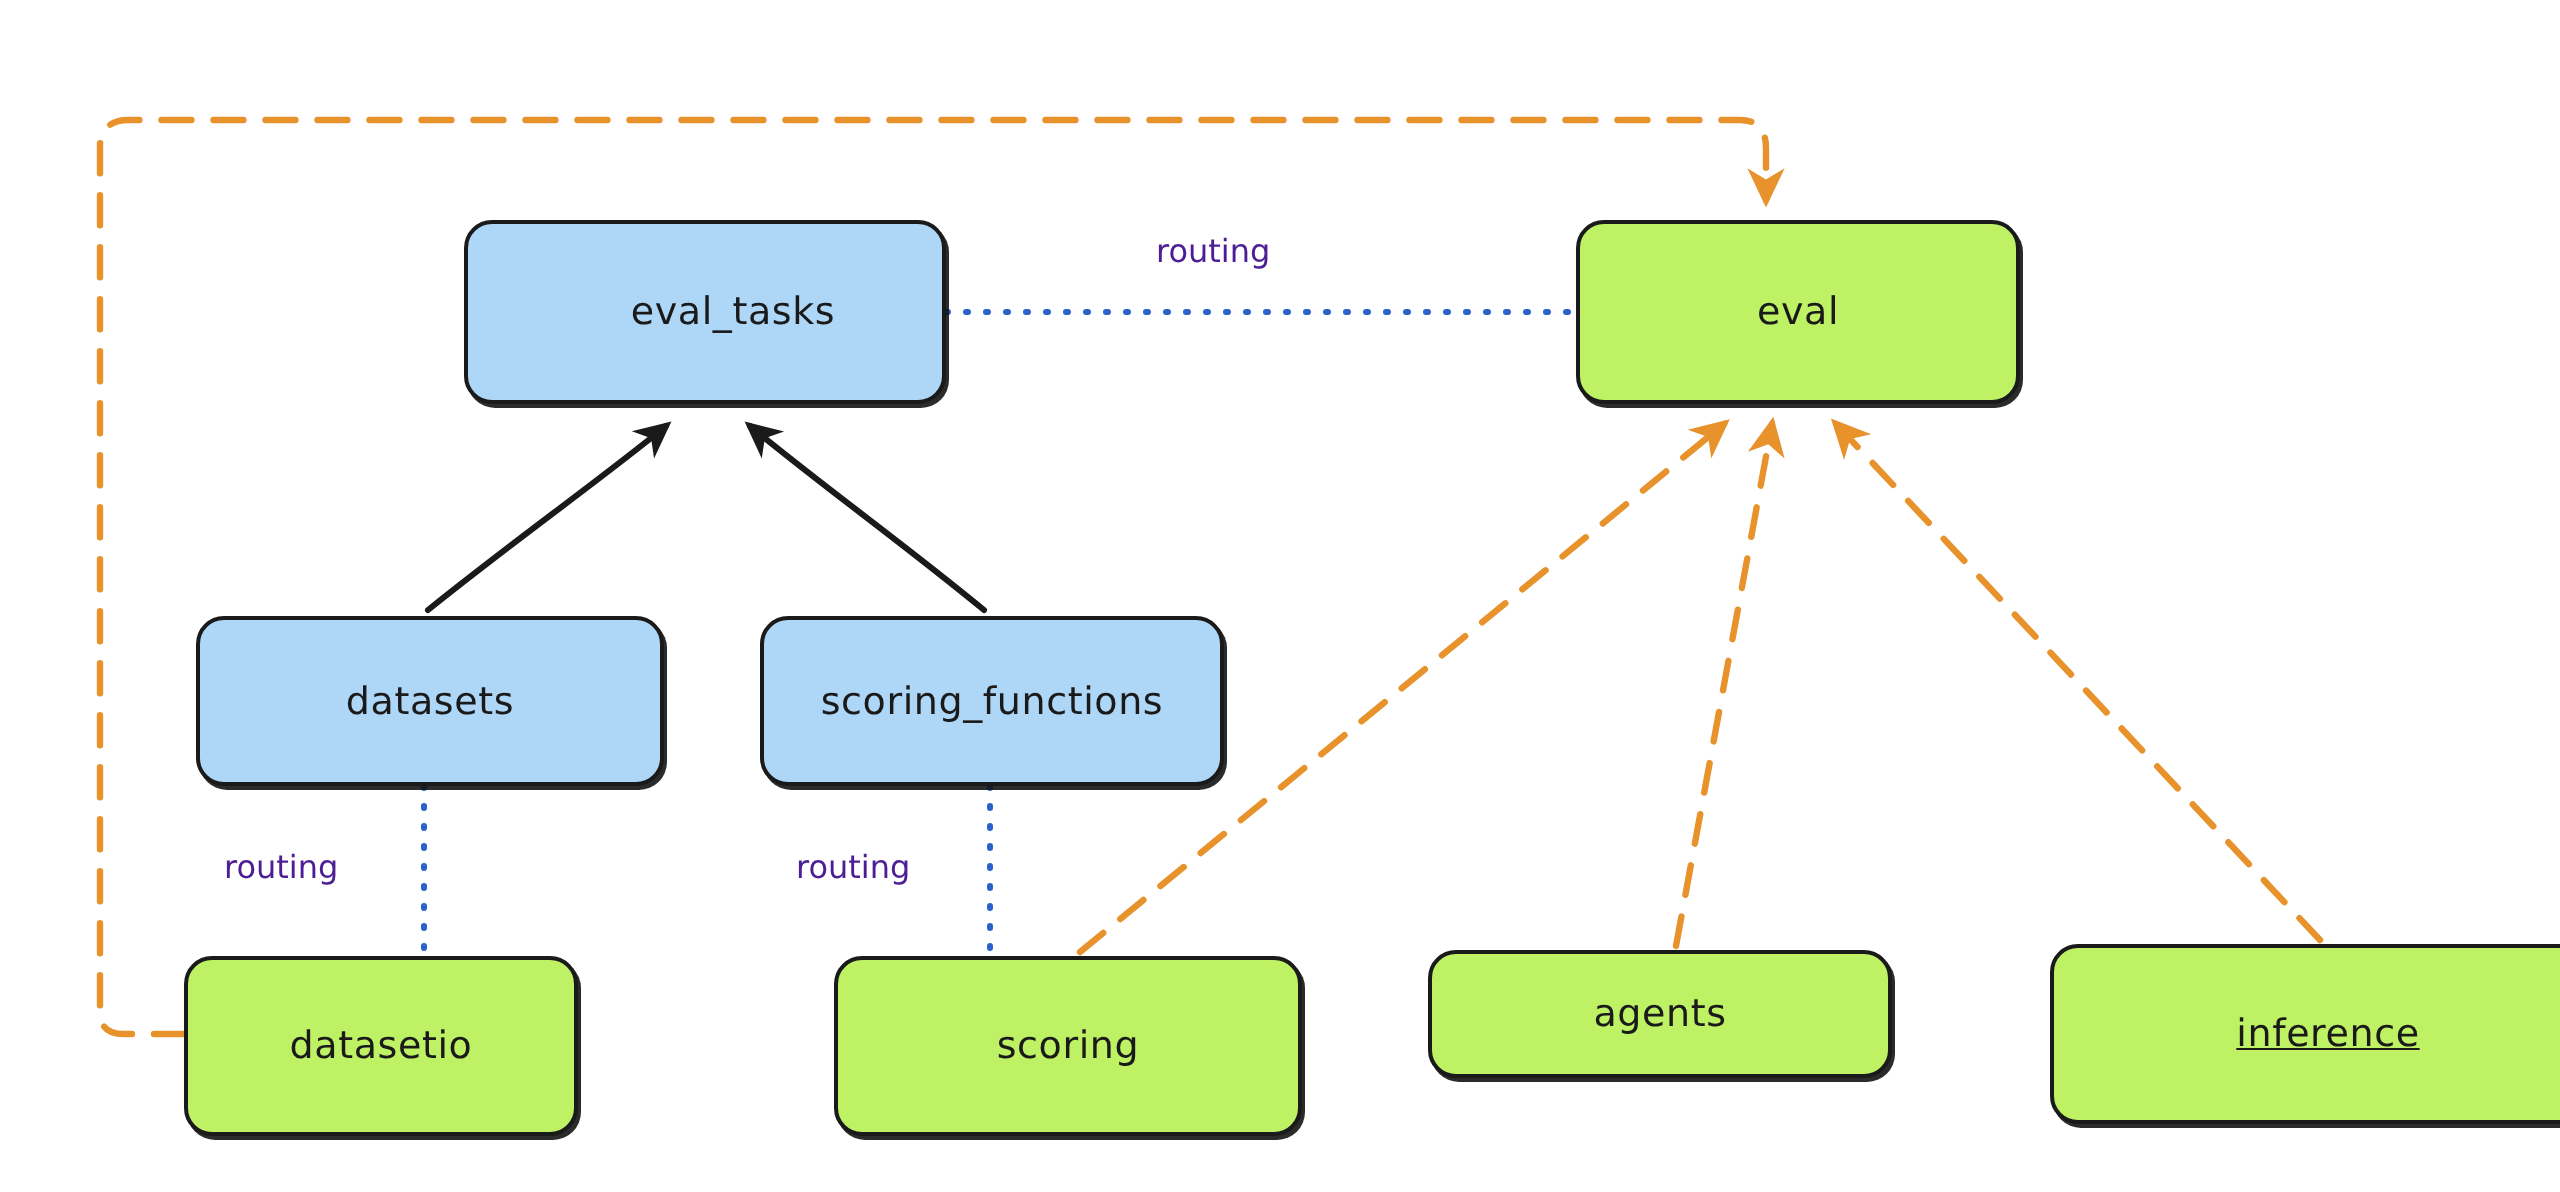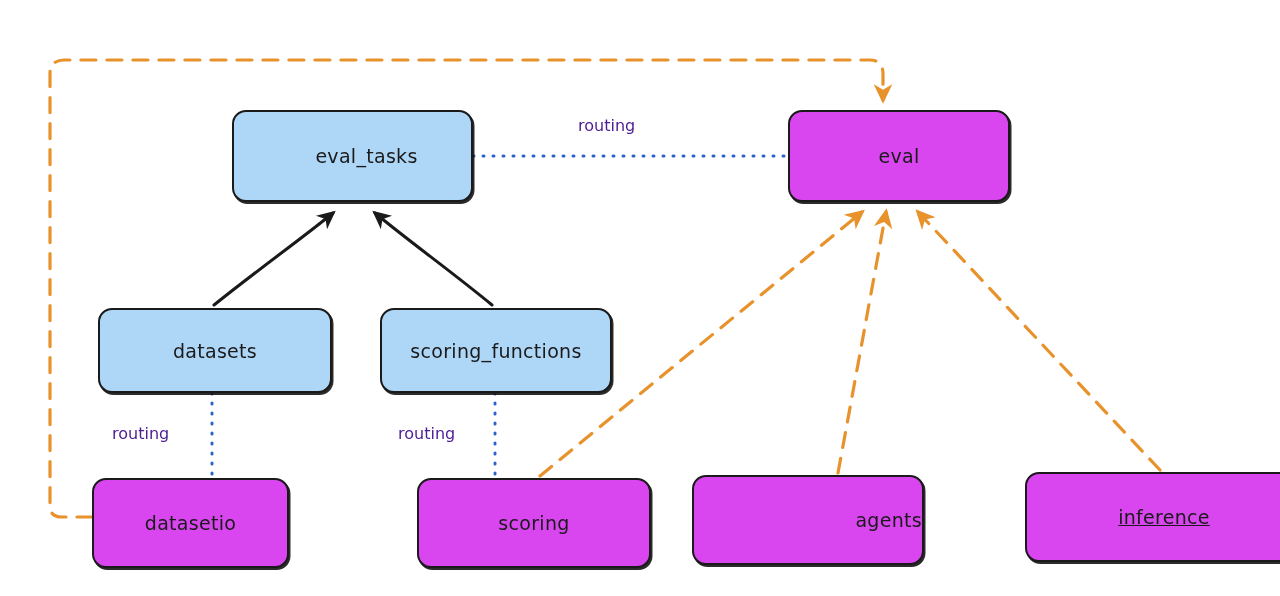--- a/index.html
+++ b/index.html
@@ -23,21 +23,21 @@
     justify-content: center;
     border: 2.5px solid #1a1a1a;
     border-radius: 14px;
     color: #1a1a1a;
     font-size: 19px;
     letter-spacing: 0.3px;
     z-index: 5;
     box-shadow: 1.5px 2px 0 0 rgba(20,20,20,0.9);
   }
   .node.blue  { background: #aed6f7; }
-  .node.green { background: #d946ef; }
+  .node.green { background: #bef264; }
   .node .label { pointer-events: none; }
 
   .edge-layer {
     position: absolute;
     left: 0; top: 0;
     width: 1280px;
     height: 596px;
     z-index: 2;
   }
   .edge-label {
@@ -113,21 +113,21 @@
   </div>
 
   <div class="node green" style="left:92px; top:478px; width:197px; height:90px;">
     <span class="label">datasetio</span>
   </div>
 
   <div class="node green" style="left:388px; top:478px; width:234px; height:90px;margin-left:29px;">
     <span class="label">scoring</span>
   </div>
 
-  <div class="node green" style="left:692px; top:475px; width:232px; height:90px;justify-content:flex-end;">
+  <div class="node green" style="left:714px; top:475px; width:232px; height:64px;">
     <span class="label">agents</span>
   </div>
 
   <div class="node green" style="left:1025px; top:472px; width:278px; height:90px;text-decoration:underline;">
     <span class="label">inference</span>
   </div>
 
   <div class="edge-label" style="left:578px; top:116px;">routing</div>
   <div class="edge-label" style="left:112px; top:424px;">routing</div>
   <div class="edge-label" style="left:398px; top:424px;">routing</div>

